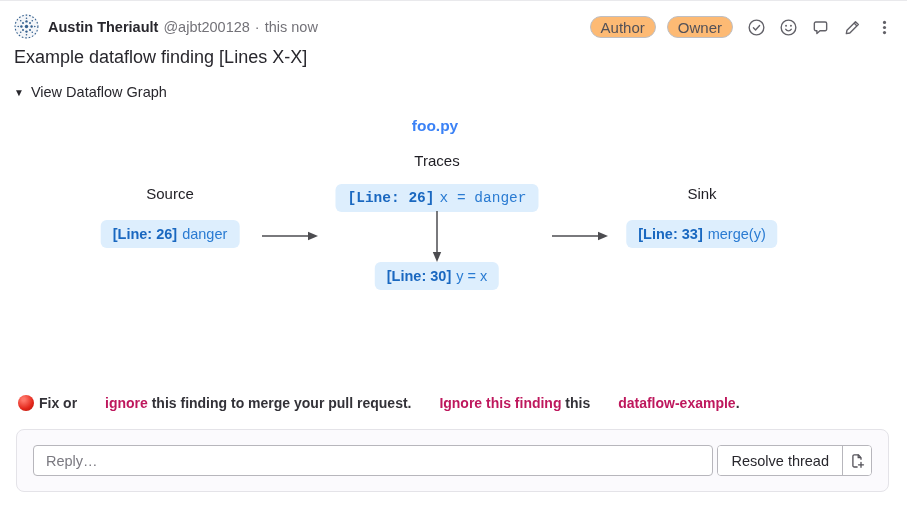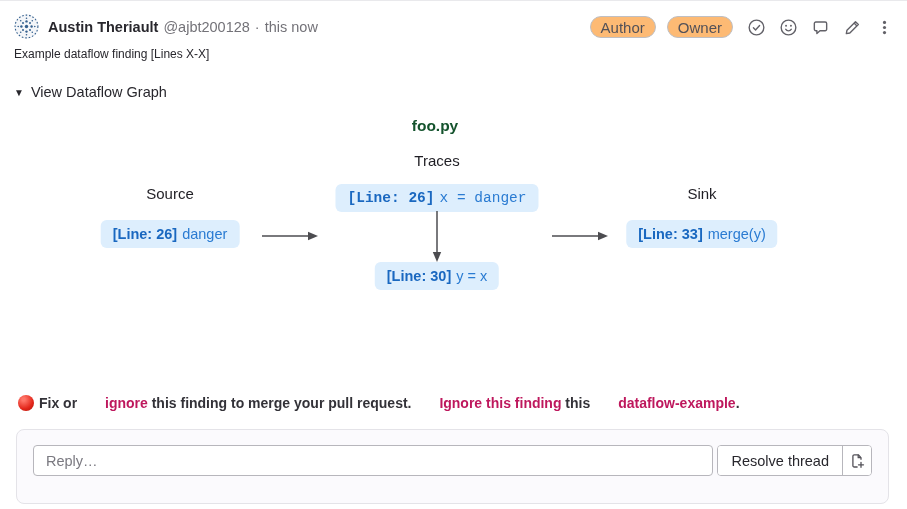--- a/index.html
+++ b/index.html
@@ -26,29 +26,29 @@
     font-size: 15px; color: #535158; background: #fdba74; white-space: nowrap;
   }
   .badge + .badge { margin-left: 11px; }
   .icon-btn {
     width: 17px; height: 17px; margin-left: 15px; cursor: pointer;
     display: flex; align-items: center; justify-content: center; background: none; border: none; padding: 0;
   }
   .icon-btn svg { display: block; }
 
   
-  .comment-body { position: absolute; left: 14px; top: 46px; font-size: 12px; color: #28272d; }
+  .comment-body { position: absolute; left: 14px; top: 46px; font-size: 18px; color: #28272d; }
   .dataflow-toggle {
     position: absolute; left: 14px; top: 83px; display: flex; align-items: center;
     font-size: 14.5px; color: #28272d; cursor: pointer;
   }
   .tri { font-size: 10px; margin-right: 7px; color: #28272d; }
 
   
-  .g-title { position: absolute; transform: translateX(-50%); font-size: 15.5px; font-weight: 700; color: #14532d; white-space: nowrap; }
+  .g-title { position: absolute; transform: translateX(-50%); font-size: 15.5px; font-weight: 700; color: #3b82f6; white-space: nowrap; }
   .g-label { position: absolute; transform: translateX(-50%); font-size: 15px; color: #1f1e24; white-space: nowrap; }
   .g-node {
     position: absolute; transform: translateX(-50%);
     background: #ddeefd; border-radius: 6px; padding: 6px 12px;
     font-size: 14.5px; white-space: nowrap; cursor: pointer;
   }
   .g-node .ln { font-weight: 700; color: #1a68c0; margin-right: 5px; }
   .g-node .code { color: #2a7bd2; }
   .g-arrow { position: absolute; }
   .g-arrow svg { display: block; }
@@ -57,21 +57,21 @@
   .notice { position: absolute; left: 18px; top: 394px; display: flex; align-items: center; font-size: 14px; }
   .red-dot {
     width: 16px; height: 16px; border-radius: 50%; flex: 0 0 auto;
     background: radial-gradient(circle at 35% 28%, #ff7568 10%, #e3271b 60%, #ab1208 100%);
   }
   .notice-text { margin-left: 5px; font-weight: 700; color: #333238; white-space: nowrap; }
   .notice-text .lnk { color: #be185d; cursor: pointer; margin-left: 24px; }
 
   
   .reply-box {
-    position: absolute; left: 16px; top: 428px; width: 873px; height: 75px;
+    position: absolute; left: 16px; top: 428px; width: 873px; height: 63px;
     background: #fbfafd; border: 1px solid #e4e3e8; border-radius: 8px;
   }
   .reply-input {
     position: absolute; left: 16px; top: 15px; width: 680px; height: 31px;
     border: 1px solid #b7b6bc; border-radius: 4px; background: #fff;
     padding: 0 12px; font-size: 14.5px; font-family: "Liberation Sans", sans-serif; color: #28272d;
   }
   .reply-input::placeholder { color: #7a7980; opacity: 1; }
   .btn-group {
     position: absolute; right: 16px; top: 15px; height: 31px;

